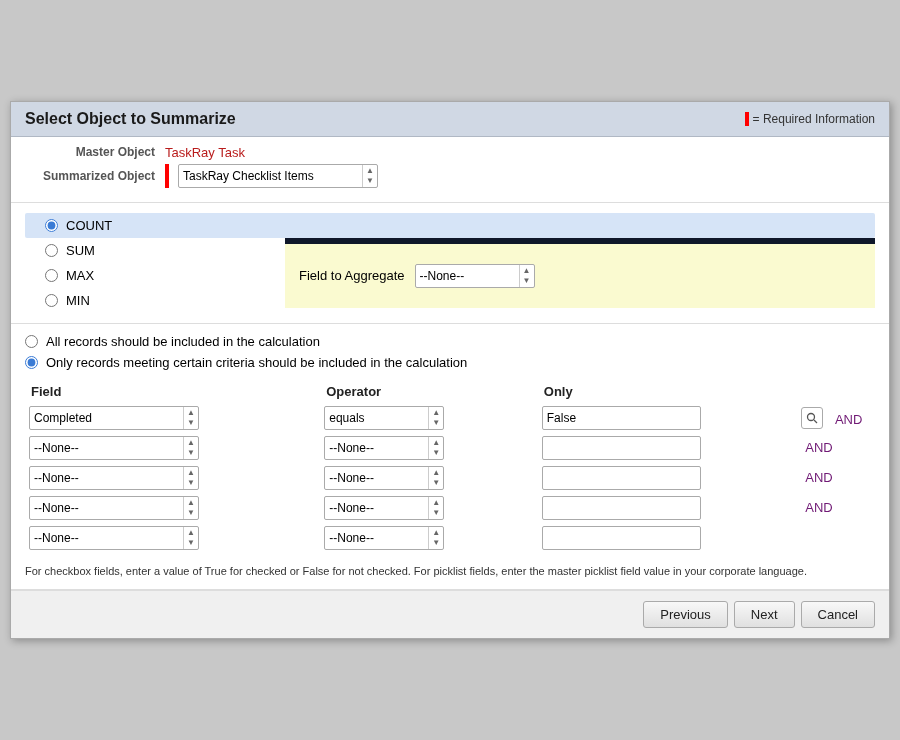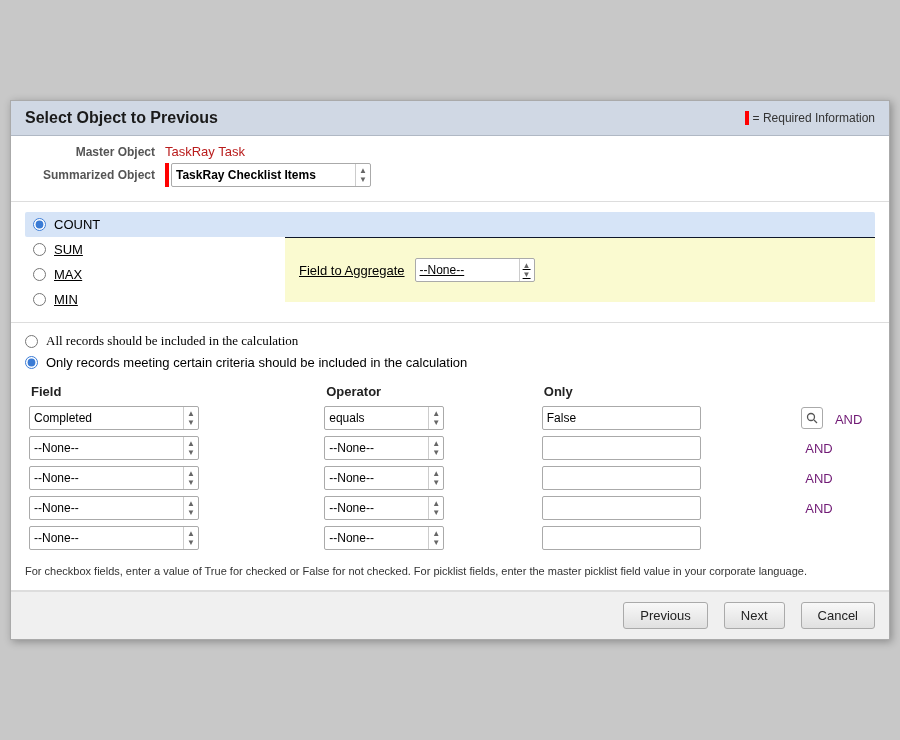--- a/index.html
+++ b/index.html
@@ -81,38 +81,38 @@
     .rollup-section {
       border-bottom: 1px solid #ddd;
     }
     .rollup-options {
       padding: 10px 14px;
       background: #fff;
     }
     .radio-row {
       display: flex;
       align-items: center;
-      padding: 5px 8px;
+      padding: 5px 20px;
       border-radius: 2px;
     }
     .radio-row.selected {
       background: #d6e4f7;
     }
     .radio-row input[type="radio"] {
       margin-right: 8px;
       accent-color: #3a7bd5;
     }
     .radio-row label {
       font-size: 13px;
       cursor: pointer;
     }
     .aggregate-area {
       background: #fafad0;
       padding: 10px 14px;
-      border-top: 1px solid #0f172a;
+      border-top: 6px solid #0f172a;
     }
     .filter-section {
       border-bottom: 1px solid #ddd;
     }
     .filter-content {
       padding: 10px 14px;
       background: #fff;
     }
     .filter-radio-row {
       display: flex;
@@ -184,21 +184,21 @@
       color: #333;
       margin-top: 10px;
       line-height: 1.5;
     }
     .footer {
       background: #f0f0f0;
       border-top: 1px solid #ddd;
       padding: 10px 14px;
       display: flex;
       justify-content: flex-end;
-      gap: 16px;
+      gap: 6px;
     }
     .btn {
       padding: 5px 16px;
       font-size: 13px;
       border-radius: 3px;
       cursor: pointer;
       border: 1px solid #aaa;
       background: linear-gradient(to bottom, #f8f8f8, #e0e0e0);
       color: #222;
     }
@@ -217,56 +217,56 @@
     .op-col { width: 140px; }
     .val-col { width: 155px; }
     .and-col { width: 50px; }
   </style>
 </head>
 <body>
 
 <div class="dialog">
 
   <div class="top-header">
-    <div class="section-header" style="background:transparent; border:none; padding:0; font-size:16px;">Select Object to Previous</div>
+    <div class="section-header" style="background:transparent; border:none; padding:0; font-size:16px;">Select Object to Summarize</div>
     <div class="required-info">
       <span class="required-bar"></span>
       <span>= Required Information</span>
     </div>
   </div>
 
   <div class="object-info">
     <div class="object-row">
       <span class="object-label">Master Object</span>
       <span class="object-value">TaskRay Task</span>
     </div>
     <div class="object-row">
       <span class="object-label">Summarized Object</span>
-      <span style="display:inline-flex; align-items:flex-end; gap:0;font-weight:bold;">
+      <span style="display:inline-flex; align-items:flex-end; gap:7px;">
         <span class="required-indicator" style="min-height:24px;"></span>
         <span class="select-with-arrows" style="width:200px;">
           <span class="select-text">TaskRay Checklist Items</span>
           <span class="arrows-col">
             <span class="arrow-up">▲</span>
             <span class="arrow-down">▼</span>
           </span>
         </span>
       </span>
     </div>
   </div>
 
   <div class="rollup-section">
     <div class="rollup-options">
 
       <div class="radio-row selected">
         <input type="radio" name="rollup" id="r_count" checked="" style="">
         <label for="r_count">COUNT</label>
       </div>
 
-      <div style="display:flex; align-items:flex-start;text-decoration:underline;">
+      <div style="display:flex; align-items:flex-start;">
         <div style="flex:0 0 260px;">
           <div class="radio-row">
             <input type="radio" name="rollup" id="r_sum" style="">
             <label for="r_sum">SUM</label>
           </div>
           <div class="radio-row">
             <input type="radio" name="rollup" id="r_max" style="">
             <label for="r_max">MAX</label>
           </div>
           <div class="radio-row">
@@ -285,21 +285,21 @@
           </span>
         </div>
       </div>
     </div>
   </div>
 
   <div class="filter-section">
     <div class="filter-content">
       <div class="filter-radio-row">
         <input type="radio" name="filter_type" id="f_all" style="">
-        <label for="f_all" style="font-size:13px;font-family:Liberation Serif, serif;">All records should be included in the calculation</label>
+        <label for="f_all" style="font-size:13px;">All records should be included in the calculation</label>
       </div>
       <div class="filter-radio-row">
         <input type="radio" name="filter_type" id="f_some" checked="" style="">
         <label for="f_some" style="font-size:13px;">Only records meeting certain criteria should be included in the calculation</label>
       </div>
 
       <table class="filter-table">
         <thead>
           <tr>
             <th class="field-col">Field</th>

